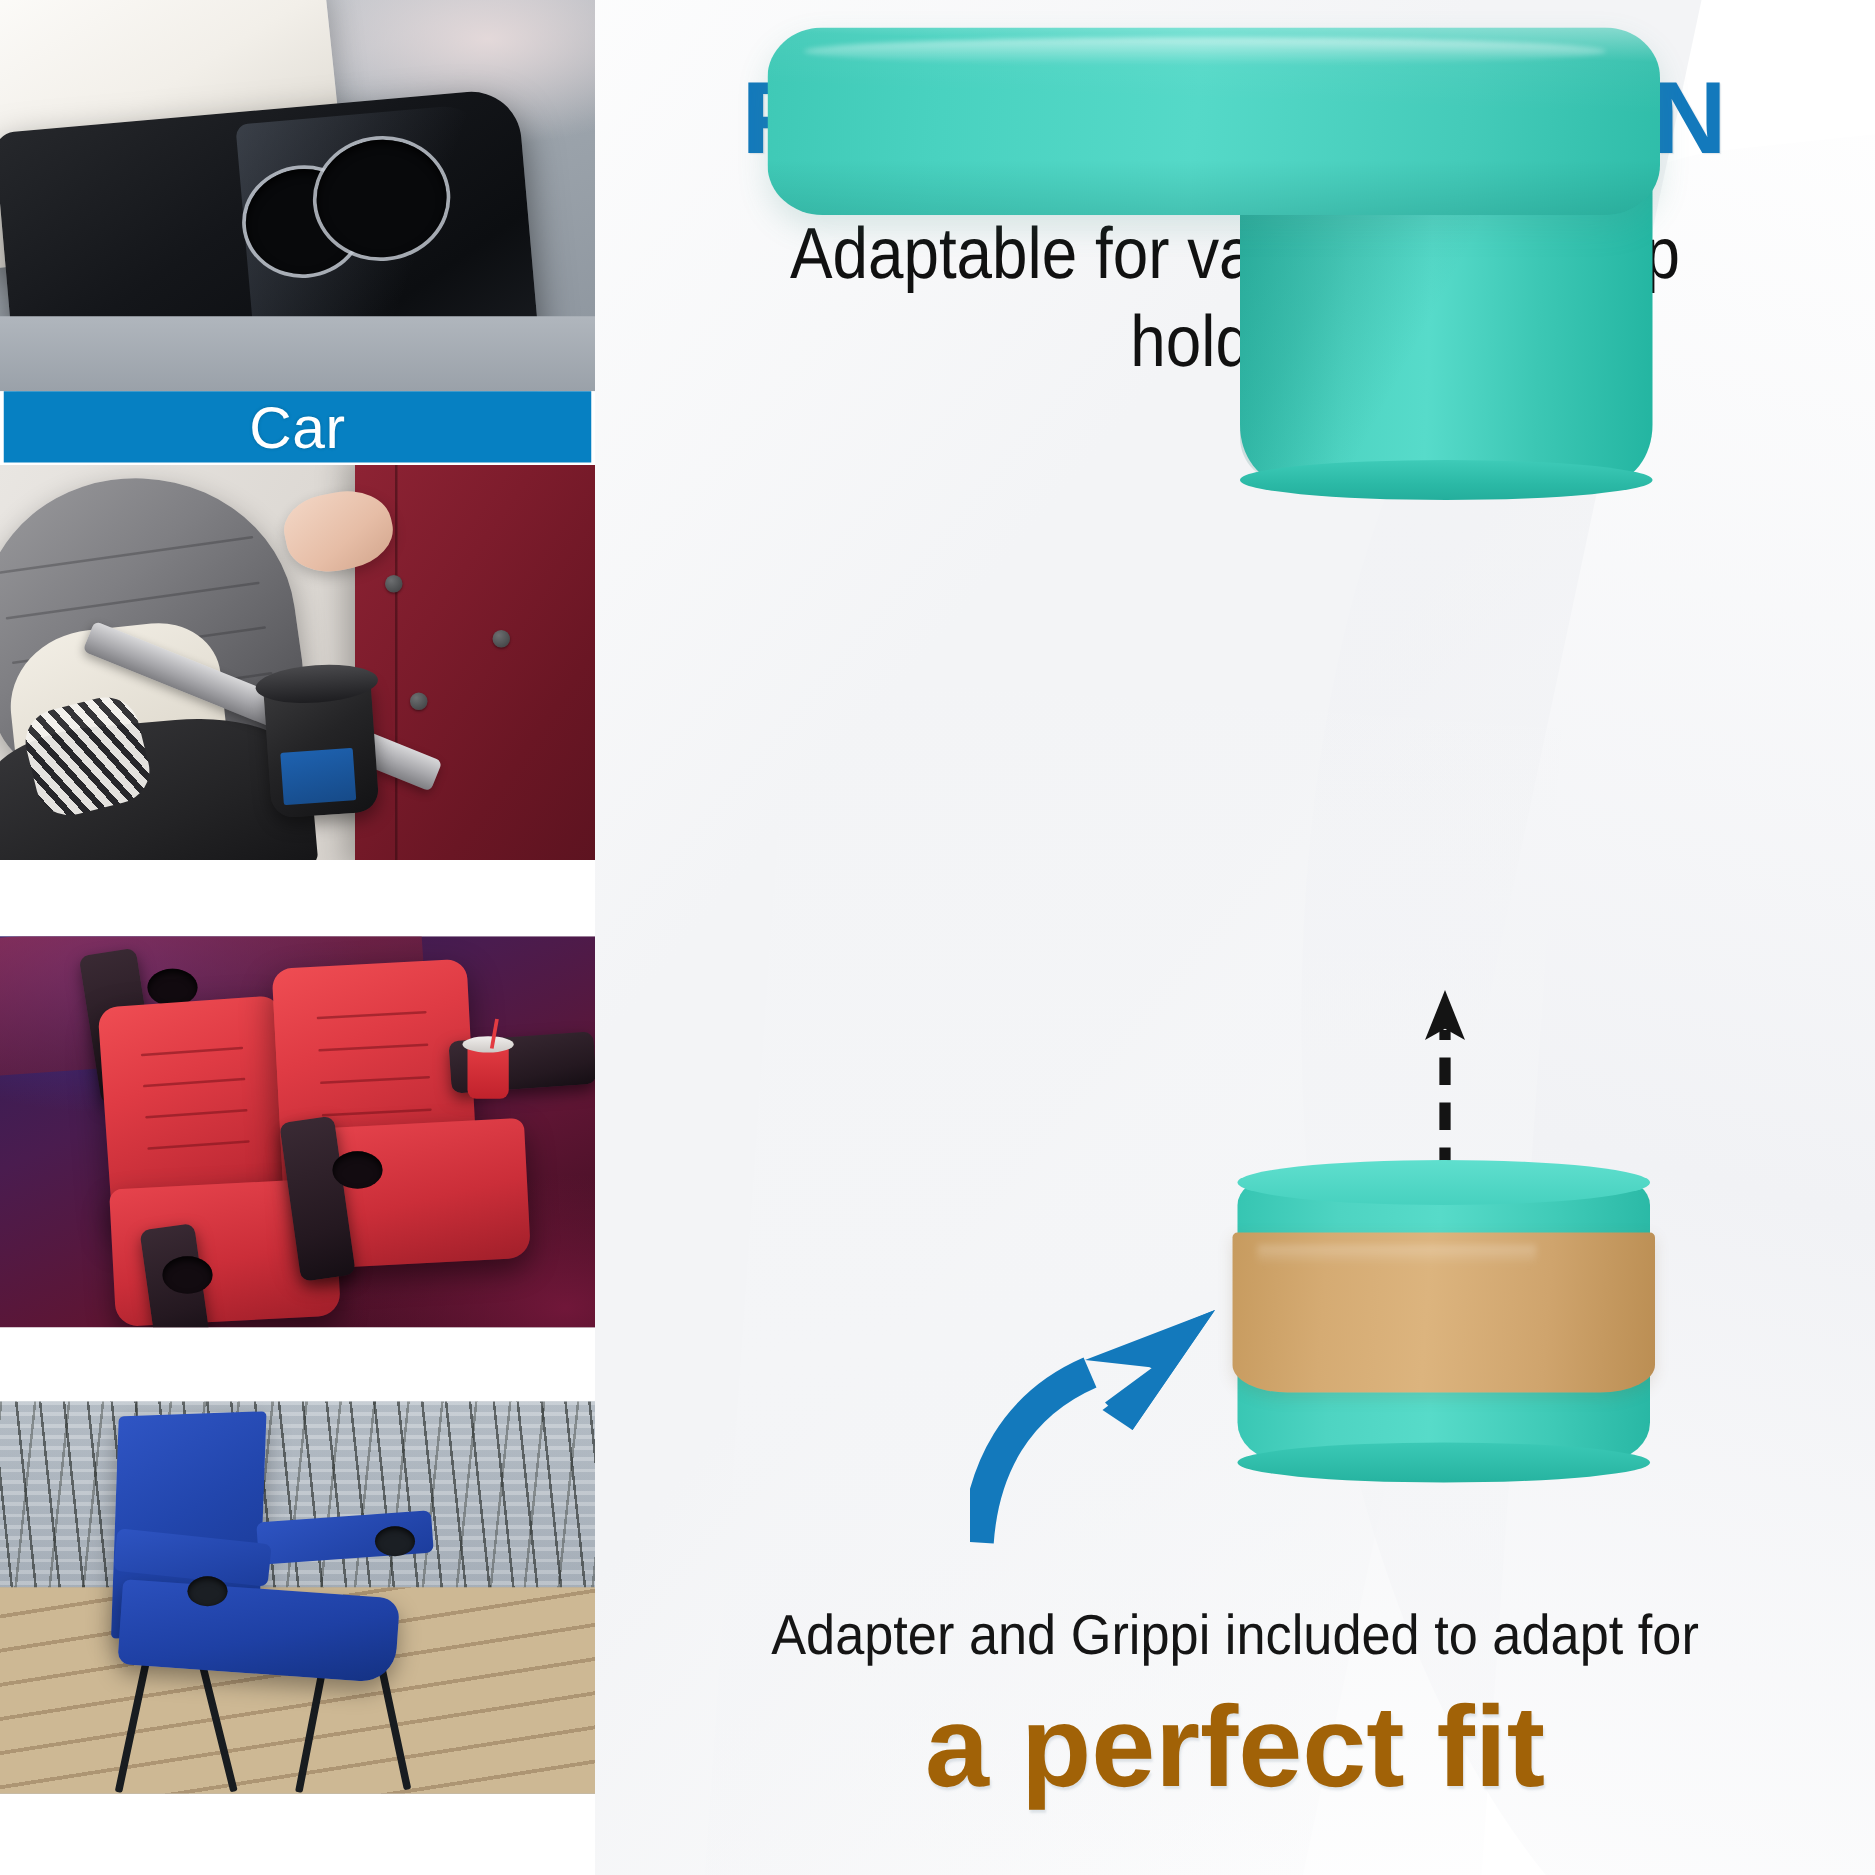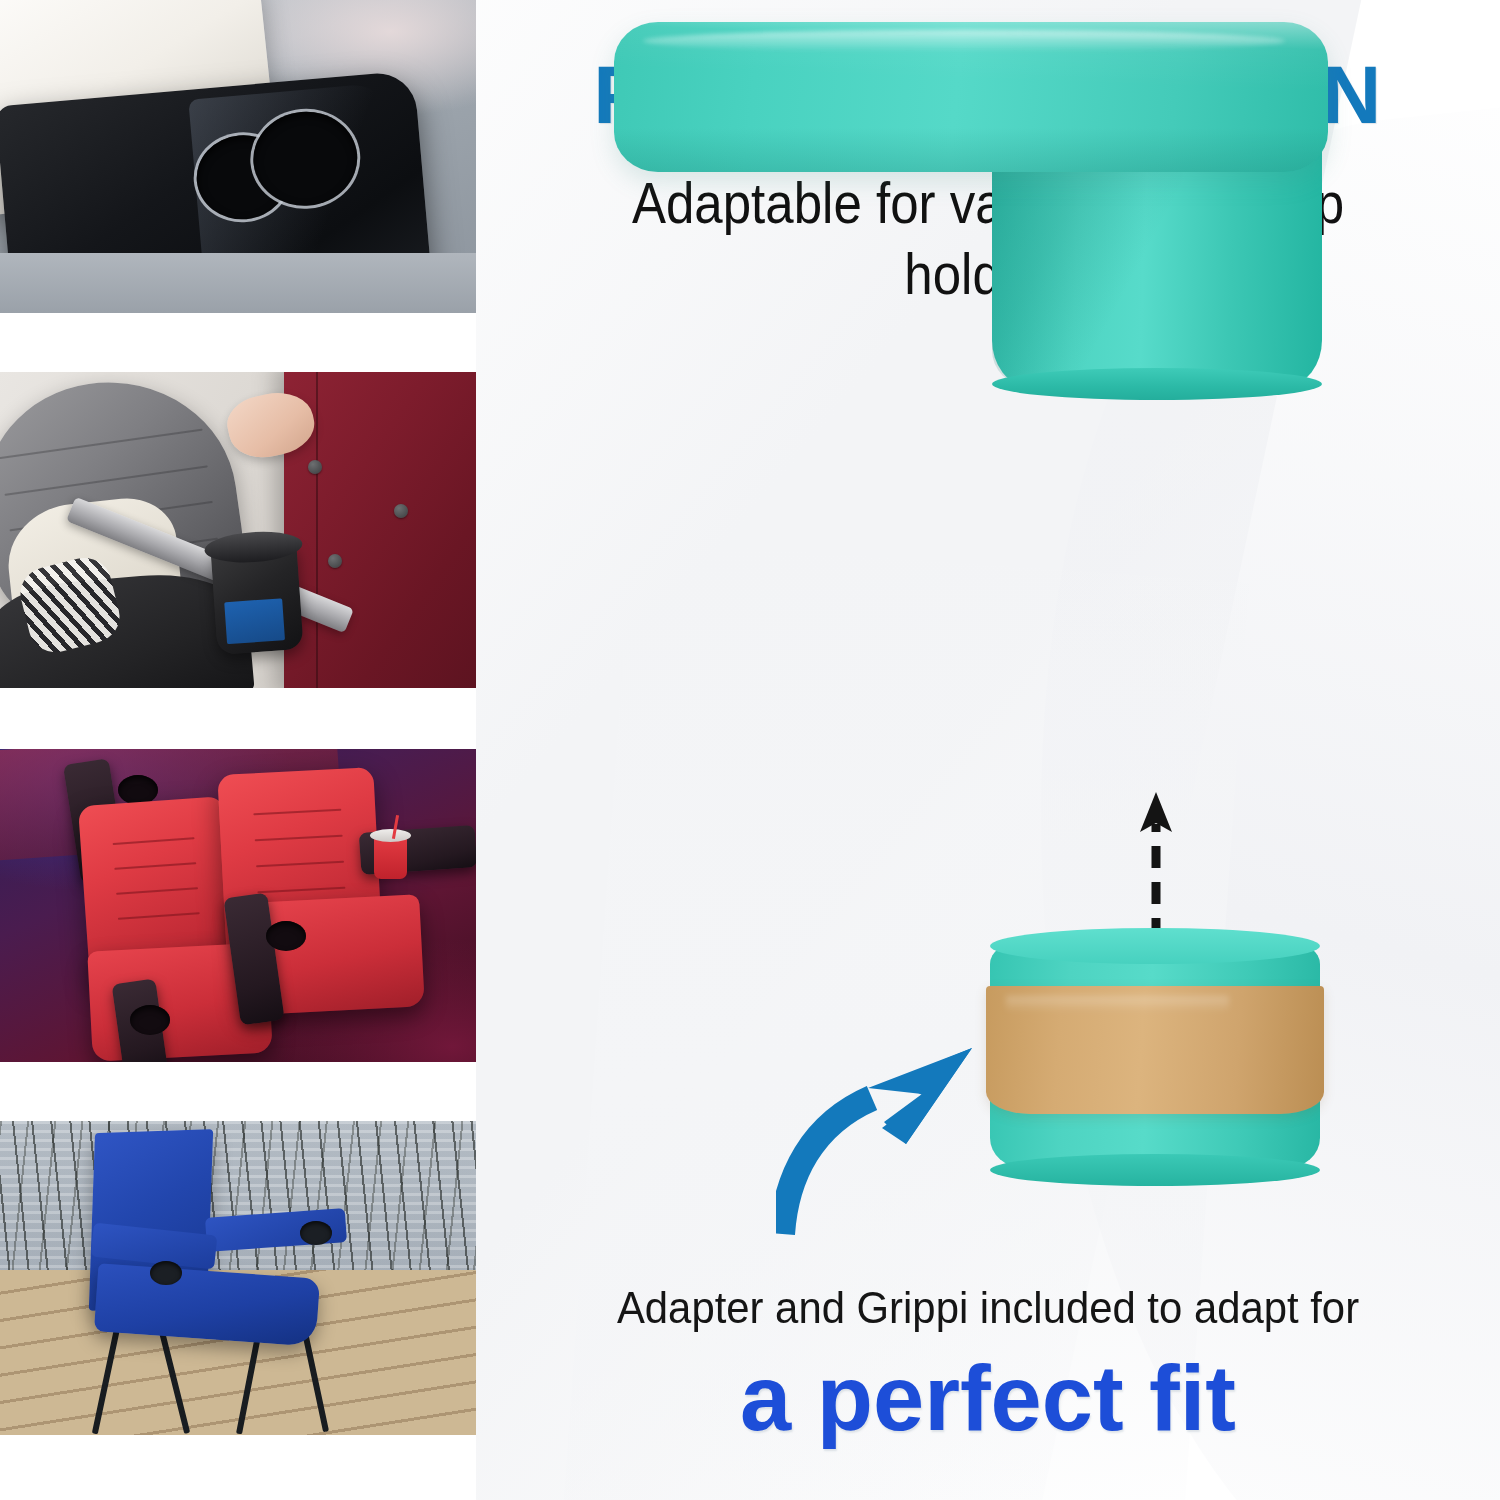--- a/index.html
+++ b/index.html
@@ -555,21 +555,21 @@
     font-family: "Liberation Sans", sans-serif;
     font-size: 45px;
     line-height: 1.1;
     transform: scaleX(0.93);
   }
   #bottom-emph {
     position: absolute;
     left: 20px; right: 20px;
     top: 1348px;
     text-align: center;
-    color: #1d4ed8;
+    color: #a16207;
     font-family: "Liberation Sans", sans-serif;
     font-weight: bold;
     font-size: 92px;
     line-height: 1.1;
     text-shadow: 1px 2px 2px rgba(120,140,160,0.22);
   }
 </style>
 </head>
 <body>
 
@@ -585,20 +585,23 @@
         </div>
         <div class="car-console">
           <div class="car-console-sheen"></div>
         </div>
         <div class="car-holder">
           <div class="car-hole a"></div>
           <div class="car-hole b"></div>
         </div>
         <div class="car-floor"></div>
       </div>
+    </div>
+    <div class="label-bar" style="top:313px;height:57px;">
+      <span>Car</span>
     </div>
 
     <div class="photo-cell" id="photo-stroller" style="top:372px;height:316px;">
       <div class="photo-art">
         <div class="str-coat">
           <div class="str-coat-seam"></div>
           <div class="str-btn" style="left:24px;top:96px;"></div>
           <div class="str-btn" style="left:110px;top:140px;"></div>
           <div class="str-btn" style="left:44px;top:190px;"></div>
         </div>

